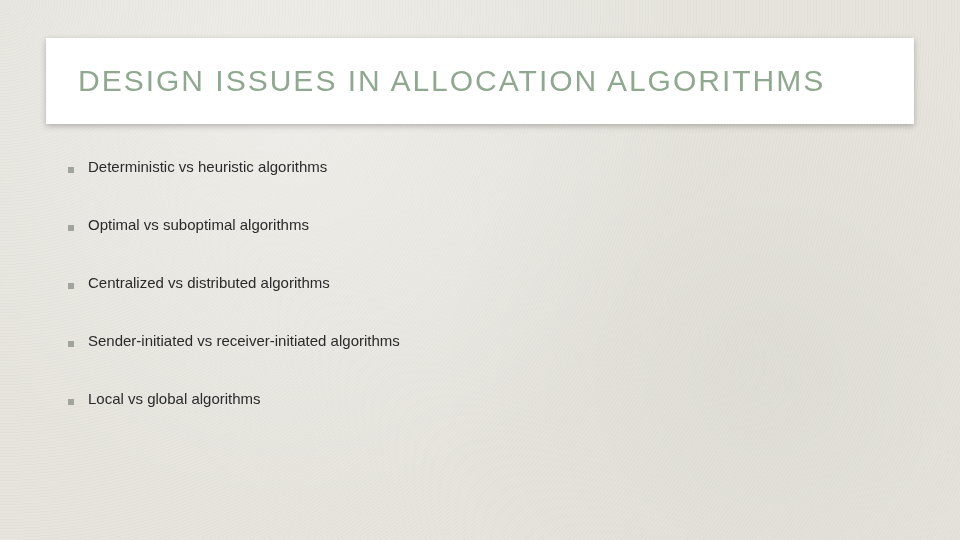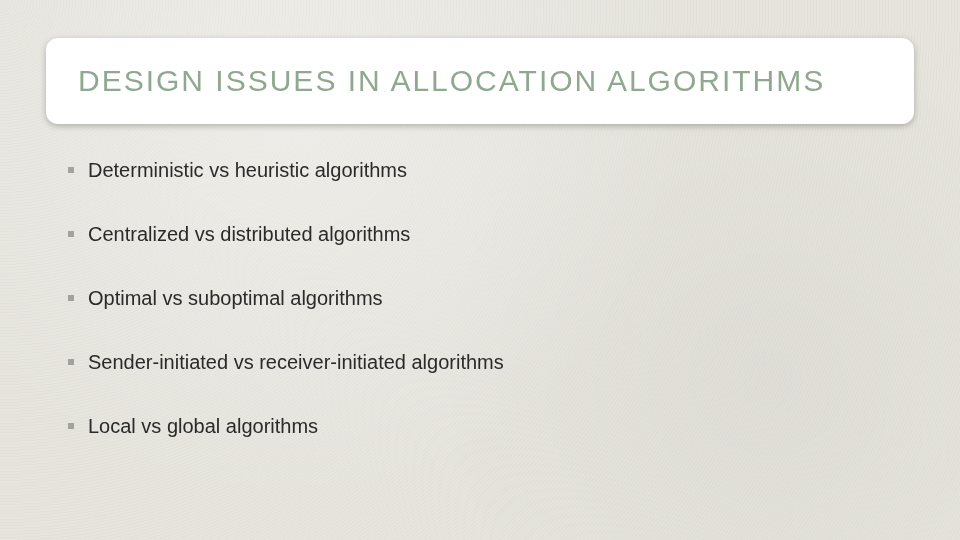--- a/index.html
+++ b/index.html
@@ -29,21 +29,20 @@
     top: 38px;
     left: 46px;
     right: 46px;
     height: 86px;
     background: #ffffff;
     box-shadow: 0 2px 6px rgba(0,0,0,0.25);
     display: flex;
     align-items: center;
     padding: 4px 32px;
     box-sizing: border-box;
-    border-radius: 12px;
   }
 
   .title-text {
     font-size: 30px;
     letter-spacing: 2px;
     color: #8fa88f;
     font-weight: 400;
     white-space: nowrap;
   }
 
@@ -64,21 +63,21 @@
     width: 6px;
     height: 6px;
     background: #a0a49a;
     border-radius: 0;
     flex: 0 0 auto;
     margin-top: 9px;
     margin-right: 14px;
   }
 
   .bullet-text {
-    font-size: 20px;
+    font-size: 15px;
     color: #2a2a2a;
     line-height: 1.2;
   }
 </style>
 </head>
 <body>
 
 <div class="slide">
 
   <div class="title-box">
@@ -87,26 +86,26 @@
 
   <div class="content">
 
     <div class="bullet-line">
       <div class="bullet-dot"></div>
       <div class="bullet-text">Deterministic vs heuristic algorithms</div>
     </div>
 
     <div class="bullet-line">
       <div class="bullet-dot"></div>
-      <div class="bullet-text">Centralized vs distributed algorithms</div>
+      <div class="bullet-text">Optimal vs suboptimal algorithms</div>
     </div>
 
     <div class="bullet-line">
       <div class="bullet-dot"></div>
-      <div class="bullet-text">Optimal vs suboptimal algorithms</div>
+      <div class="bullet-text">Centralized vs distributed algorithms</div>
     </div>
 
     <div class="bullet-line">
       <div class="bullet-dot"></div>
       <div class="bullet-text">Sender-initiated vs receiver-initiated algorithms</div>
     </div>
 
     <div class="bullet-line">
       <div class="bullet-dot"></div>
       <div class="bullet-text">Local vs global algorithms</div>

